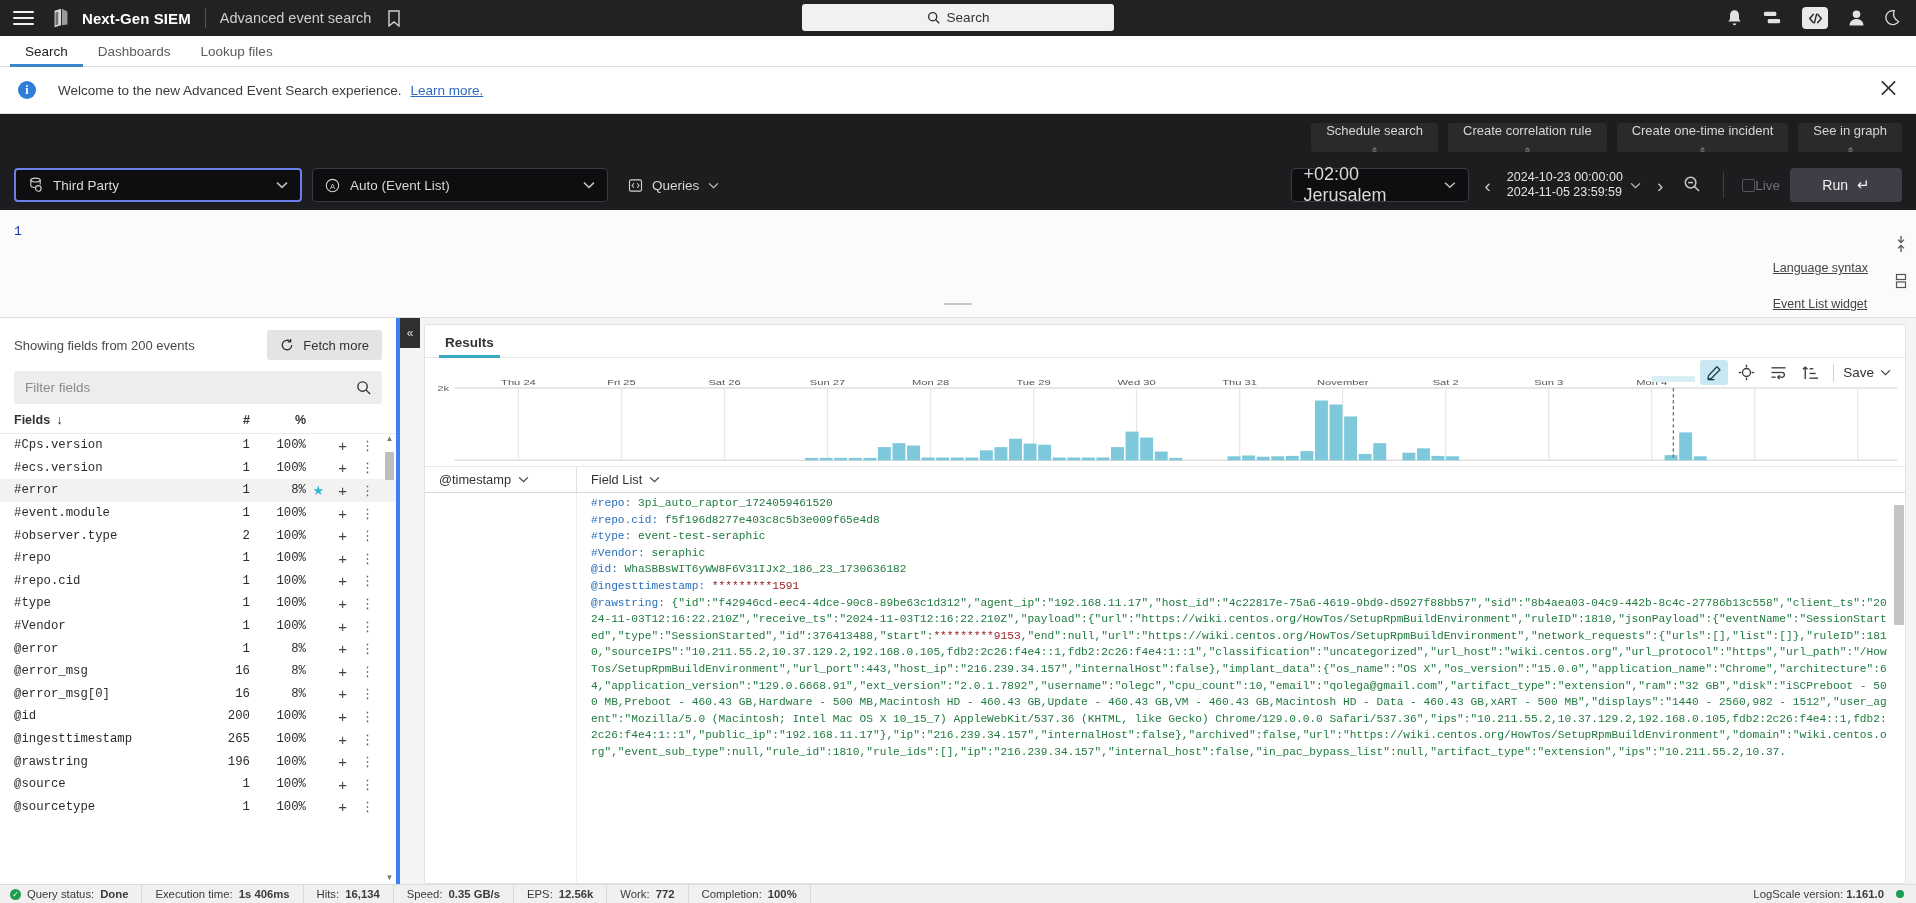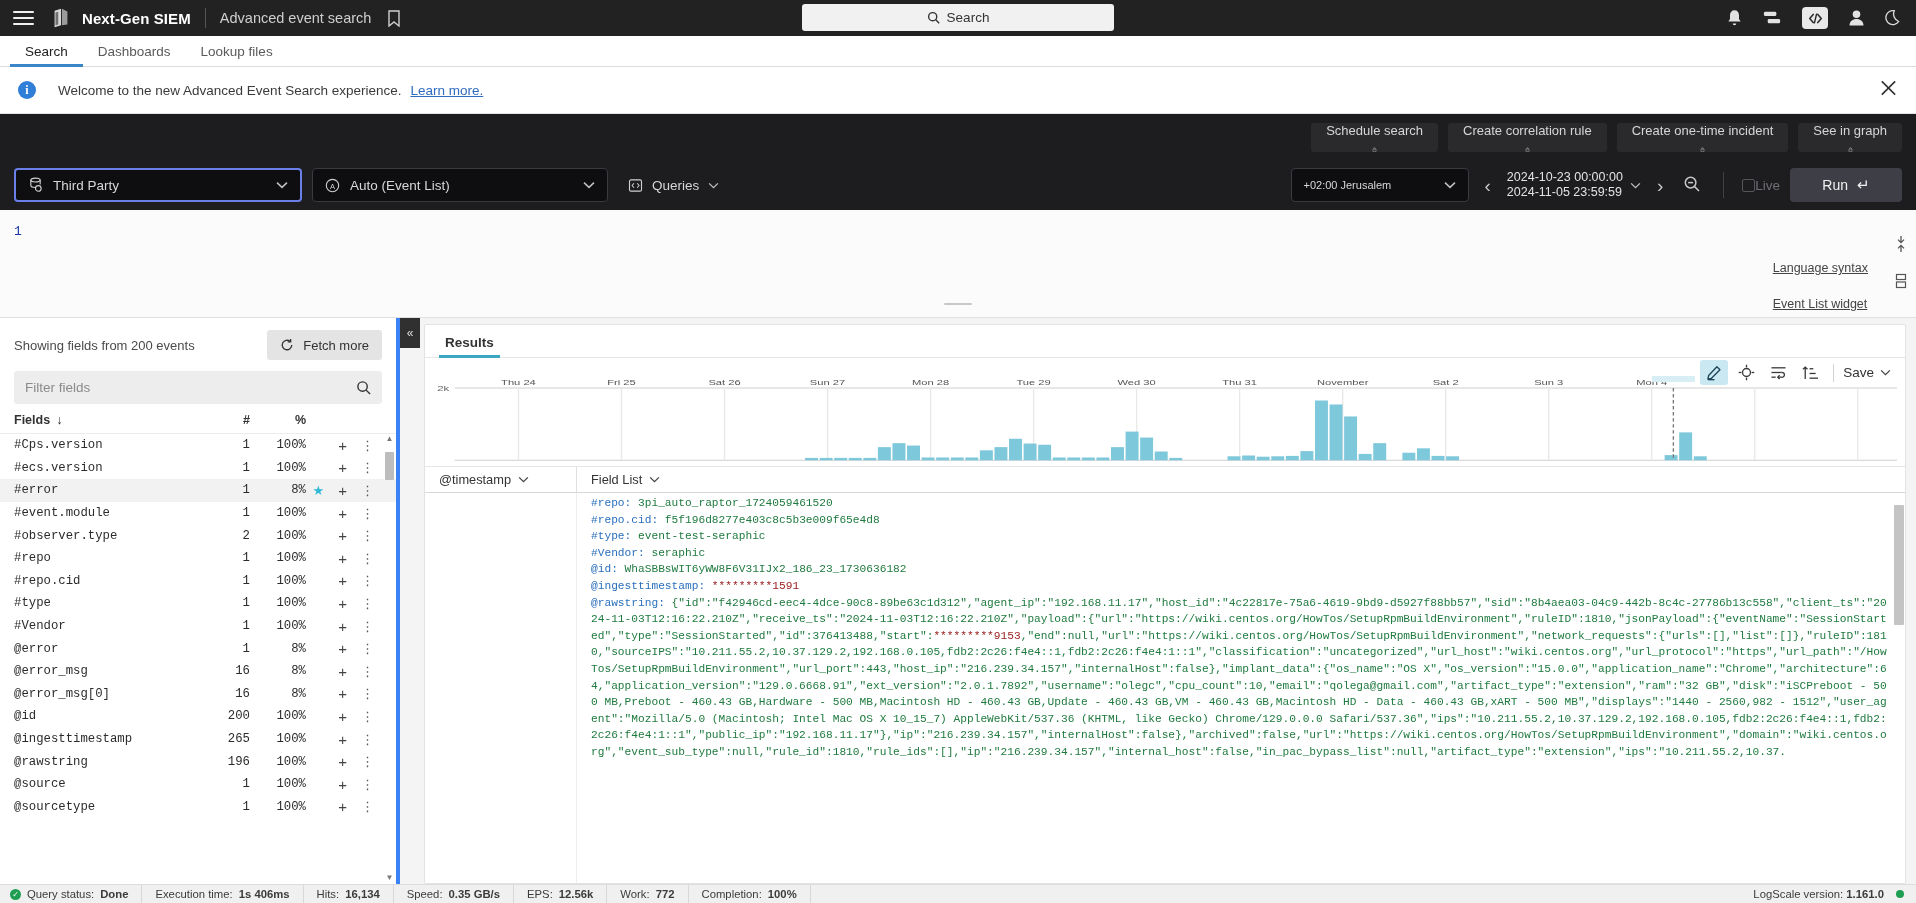--- a/index.html
+++ b/index.html
@@ -68,21 +68,21 @@
   .sel {
     height: 34px; background: #0e0e10; border: 1px solid #3a3a40; border-radius: 4px;
     display: flex; align-items: center; padding: 0 12px; gap: 10px; color: #d8d8d8; font-size: 13.5px; cursor: pointer;
   }
   .sel.repo { width: 288px; border: 2px solid #6a7fe8; }
   .sel.mode { width: 296px; }
   .sel .chev { margin-left: auto; }
   .queries-btn { display: flex; align-items: center; gap: 9px; color: #d6d6d6; font-size: 13.5px; cursor: pointer; padding: 0 10px; }
   .right-ctl { margin-left: auto; display: flex; align-items: center; gap: 10px; }
   .tz { height: 34px; width: 178px; background: #0e0e10; border: 1px solid #3a3a40; border-radius: 4px;
-        display: flex; align-items: center; padding: 16px 12px; color: #d8d8d8; font-size: 11px; cursor: pointer;}
+        display: flex; align-items: center; padding: 16px 12px; color: #d8d8d8; font-size: 18px; cursor: pointer;}
   .arrow-btn { color: #c8c8c8; font-size: 19px; cursor: pointer; padding: 0 6px; line-height: 1; }
   .daterange { display: flex; align-items: center; gap: 7px; cursor: pointer; }
   .daterange .dates { display: flex; flex-direction: column; font-size: 12.5px; color: #e2e2e2; line-height: 15px; }
   .vdiv { width: 1px; height: 26px; background: #3f3f45; margin: 0 8px; }
   .live { display: flex; align-items: center; gap: 0; color: #6e6e74; font-size: 13.5px; }
   .live .box { width: 13px; height: 13px; border: 1px solid #55555c; border-radius: 2px; }
   .run-btn {
     background: #3e3e46; border: none; color: #f0f0f0; font-size: 14px; height: 34px; width: 112px;
     border-radius: 4px; display: flex; align-items: center; justify-content: center; gap: 9px; cursor: pointer;
     font-family: "Liberation Sans", sans-serif;

